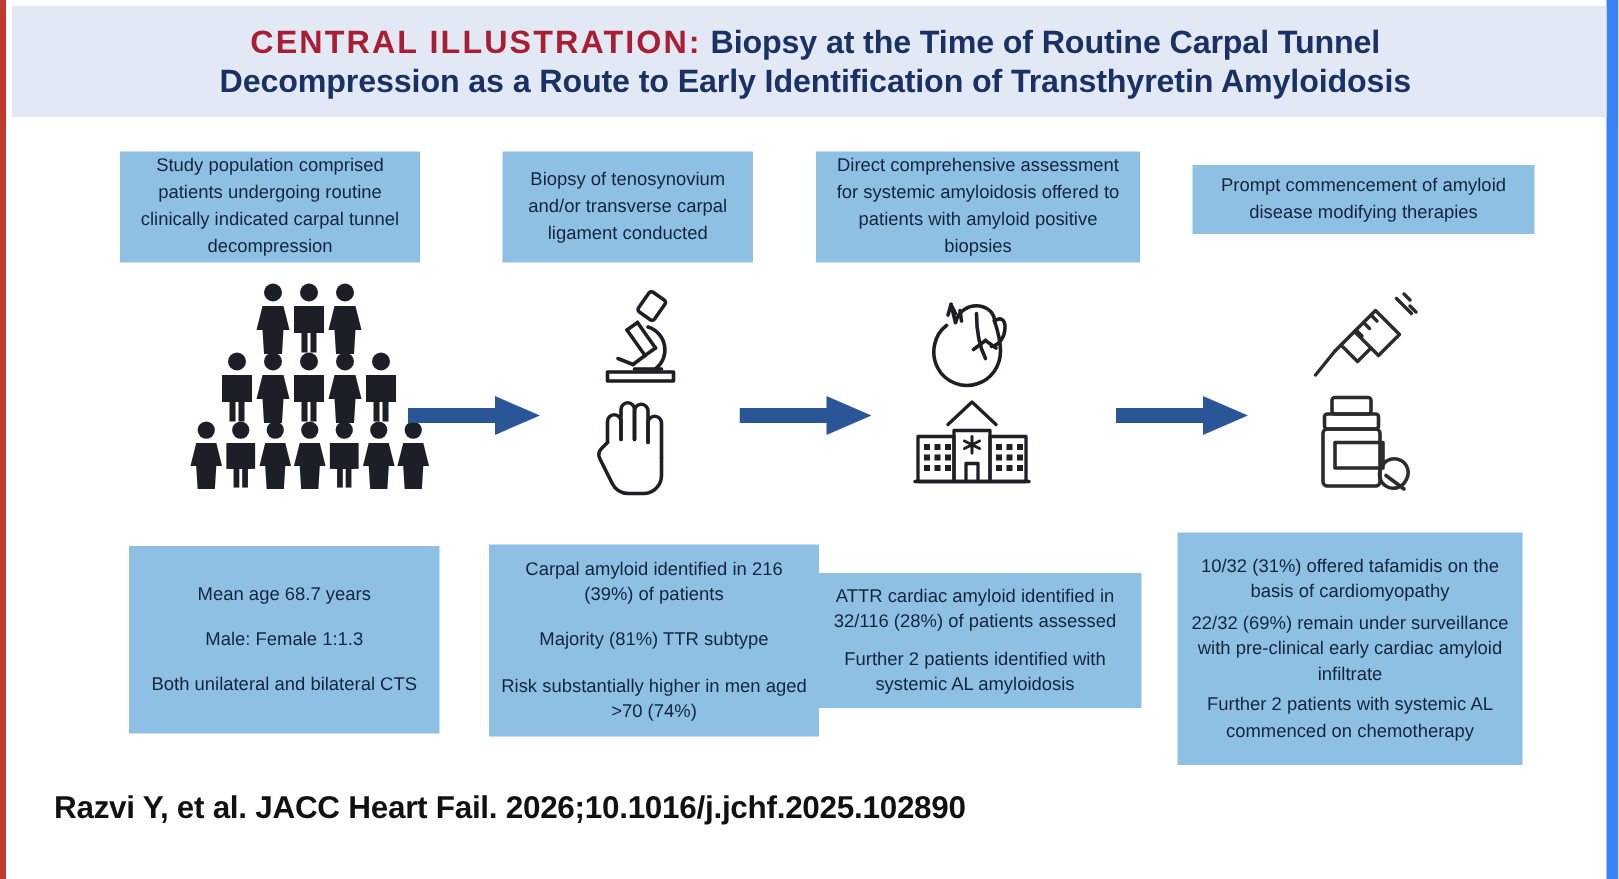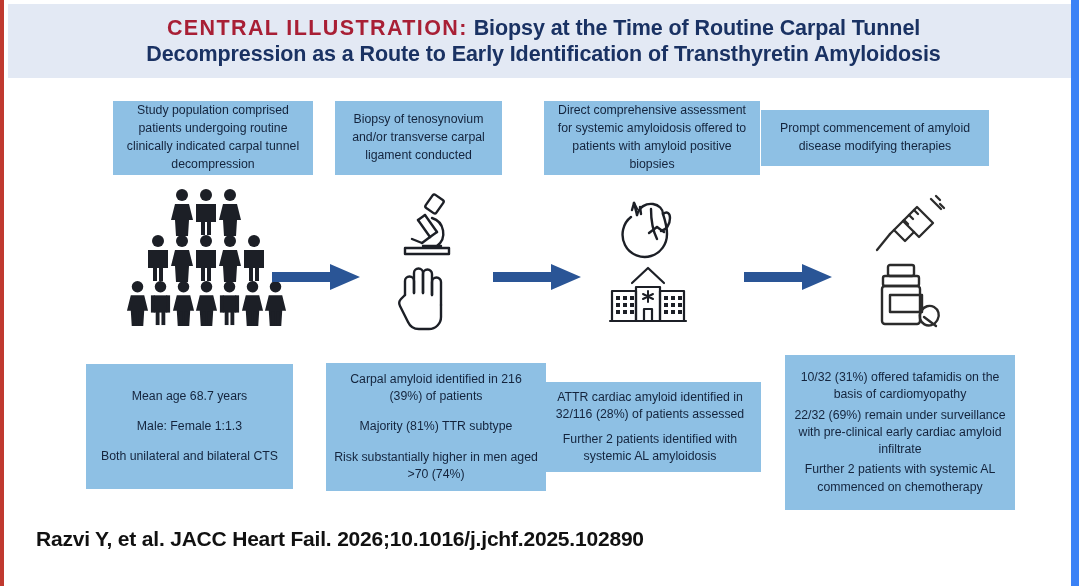--- a/index.html
+++ b/index.html
@@ -55,24 +55,24 @@
     display: flex;
     align-items: center;
     justify-content: center;
     text-align: center;
     font-size: 12.3px;
     line-height: 1.45;
     padding: 6px 8px;
   }
   .info-box p { width: 100%; }
 
-  #box-top-1 { left: 76px;  top: 101px; width: 200px; height: 74px; margin-left: 33px; }
+  #box-top-1 { left: 76px;  top: 101px; width: 200px; height: 74px; }
   #box-top-2 { left: 331px; top: 101px; width: 167px; height: 74px; }
   #box-top-3 { left: 540px; top: 101px; width: 216px; height: 74px; }
-  #box-top-4 { left: 757px; top: 110px; width: 228px; height: 56px; }
+  #box-top-4 { left: 791px; top: 110px; width: 228px; height: 46px; }
 
   
   .stat-box {
     position: absolute;
     background: #8ec0e4;
     color: #14243d;
     display: flex;
     flex-direction: column;
     align-items: center;
     justify-content: center;

